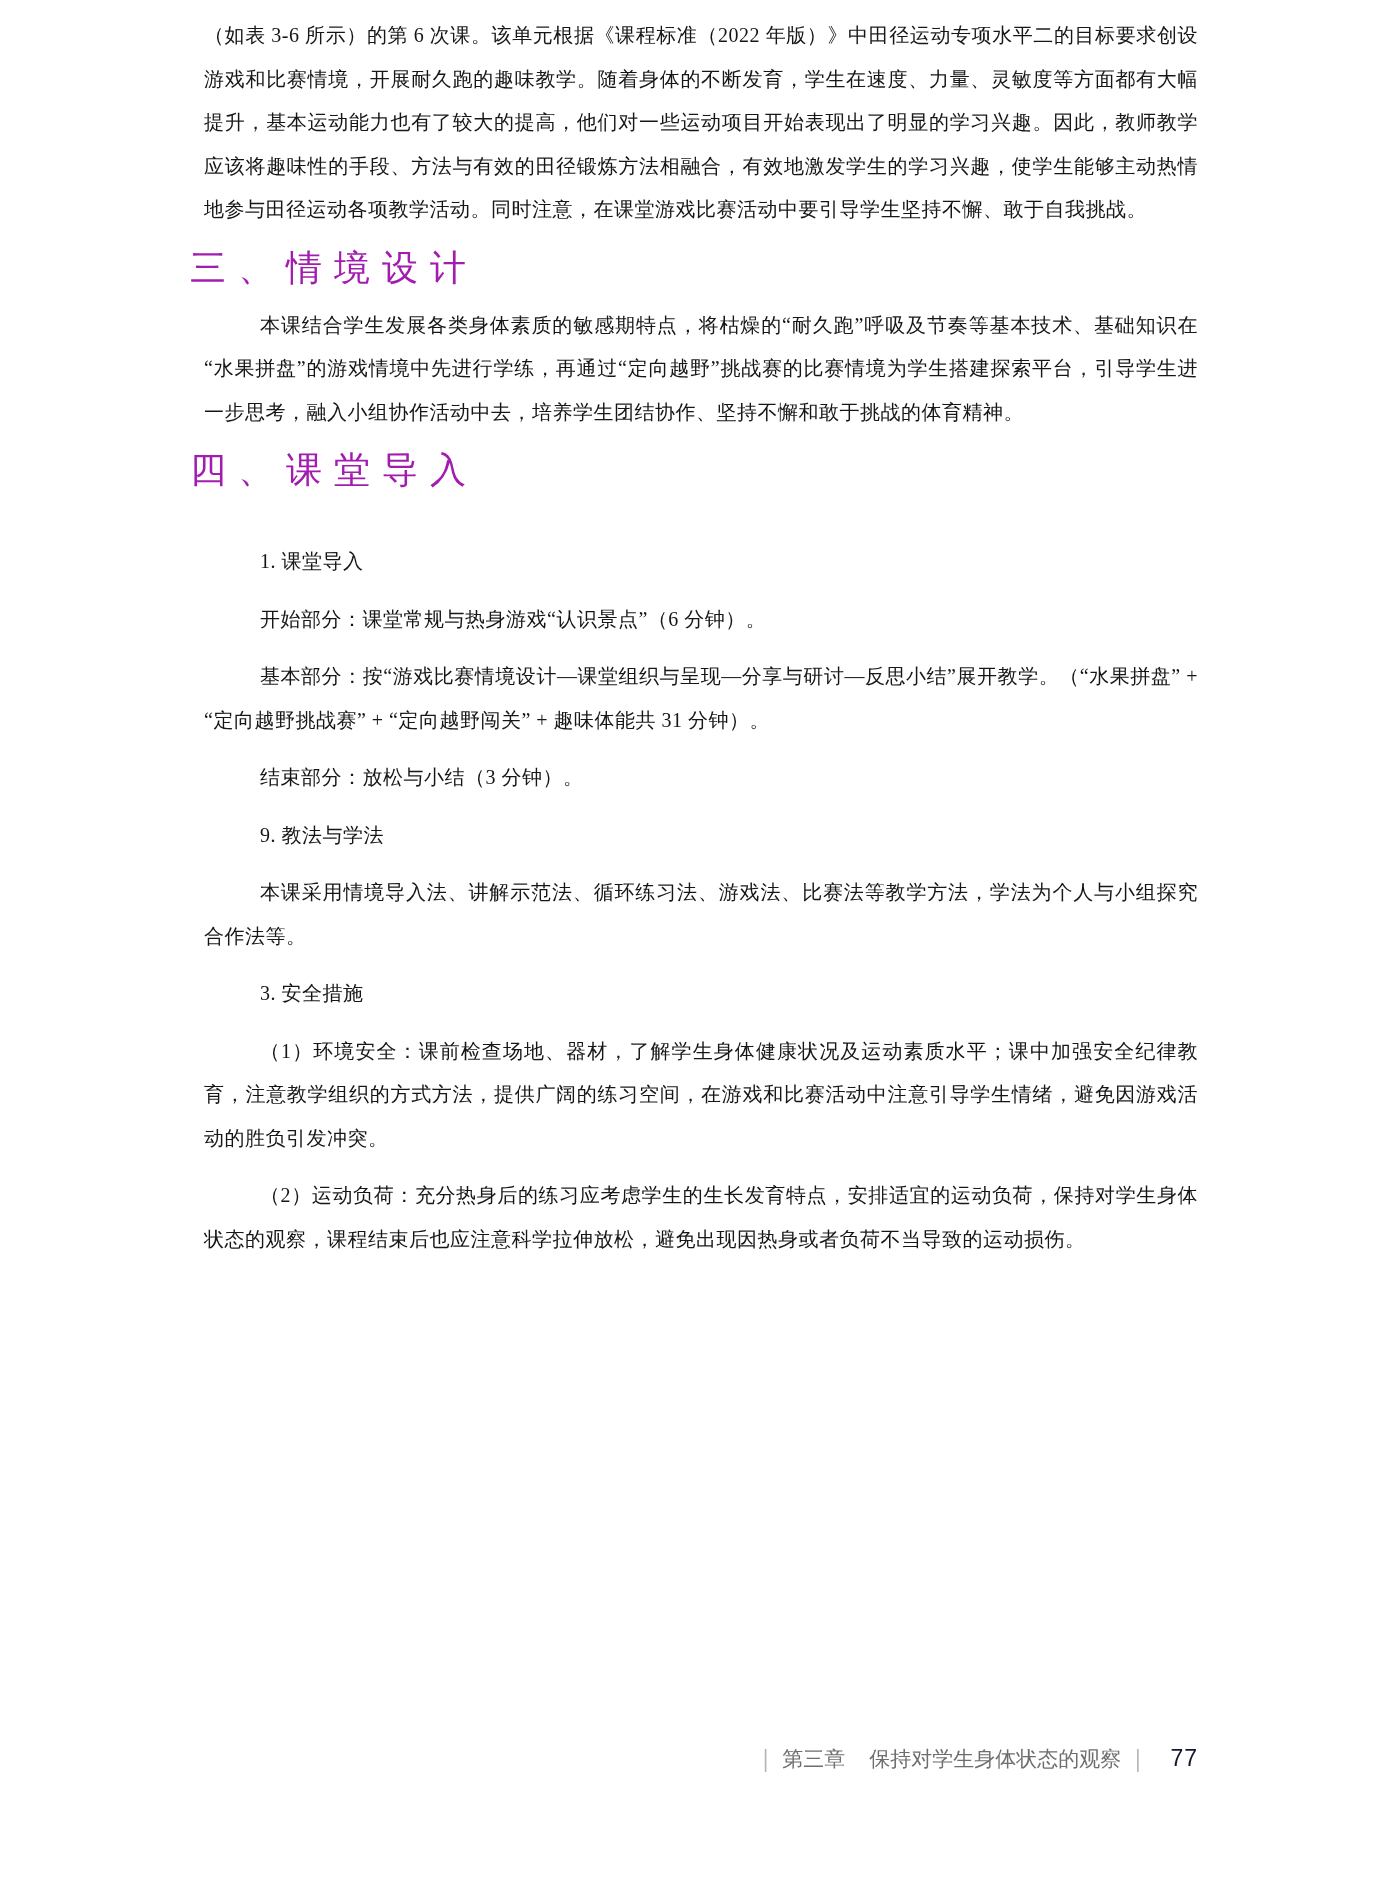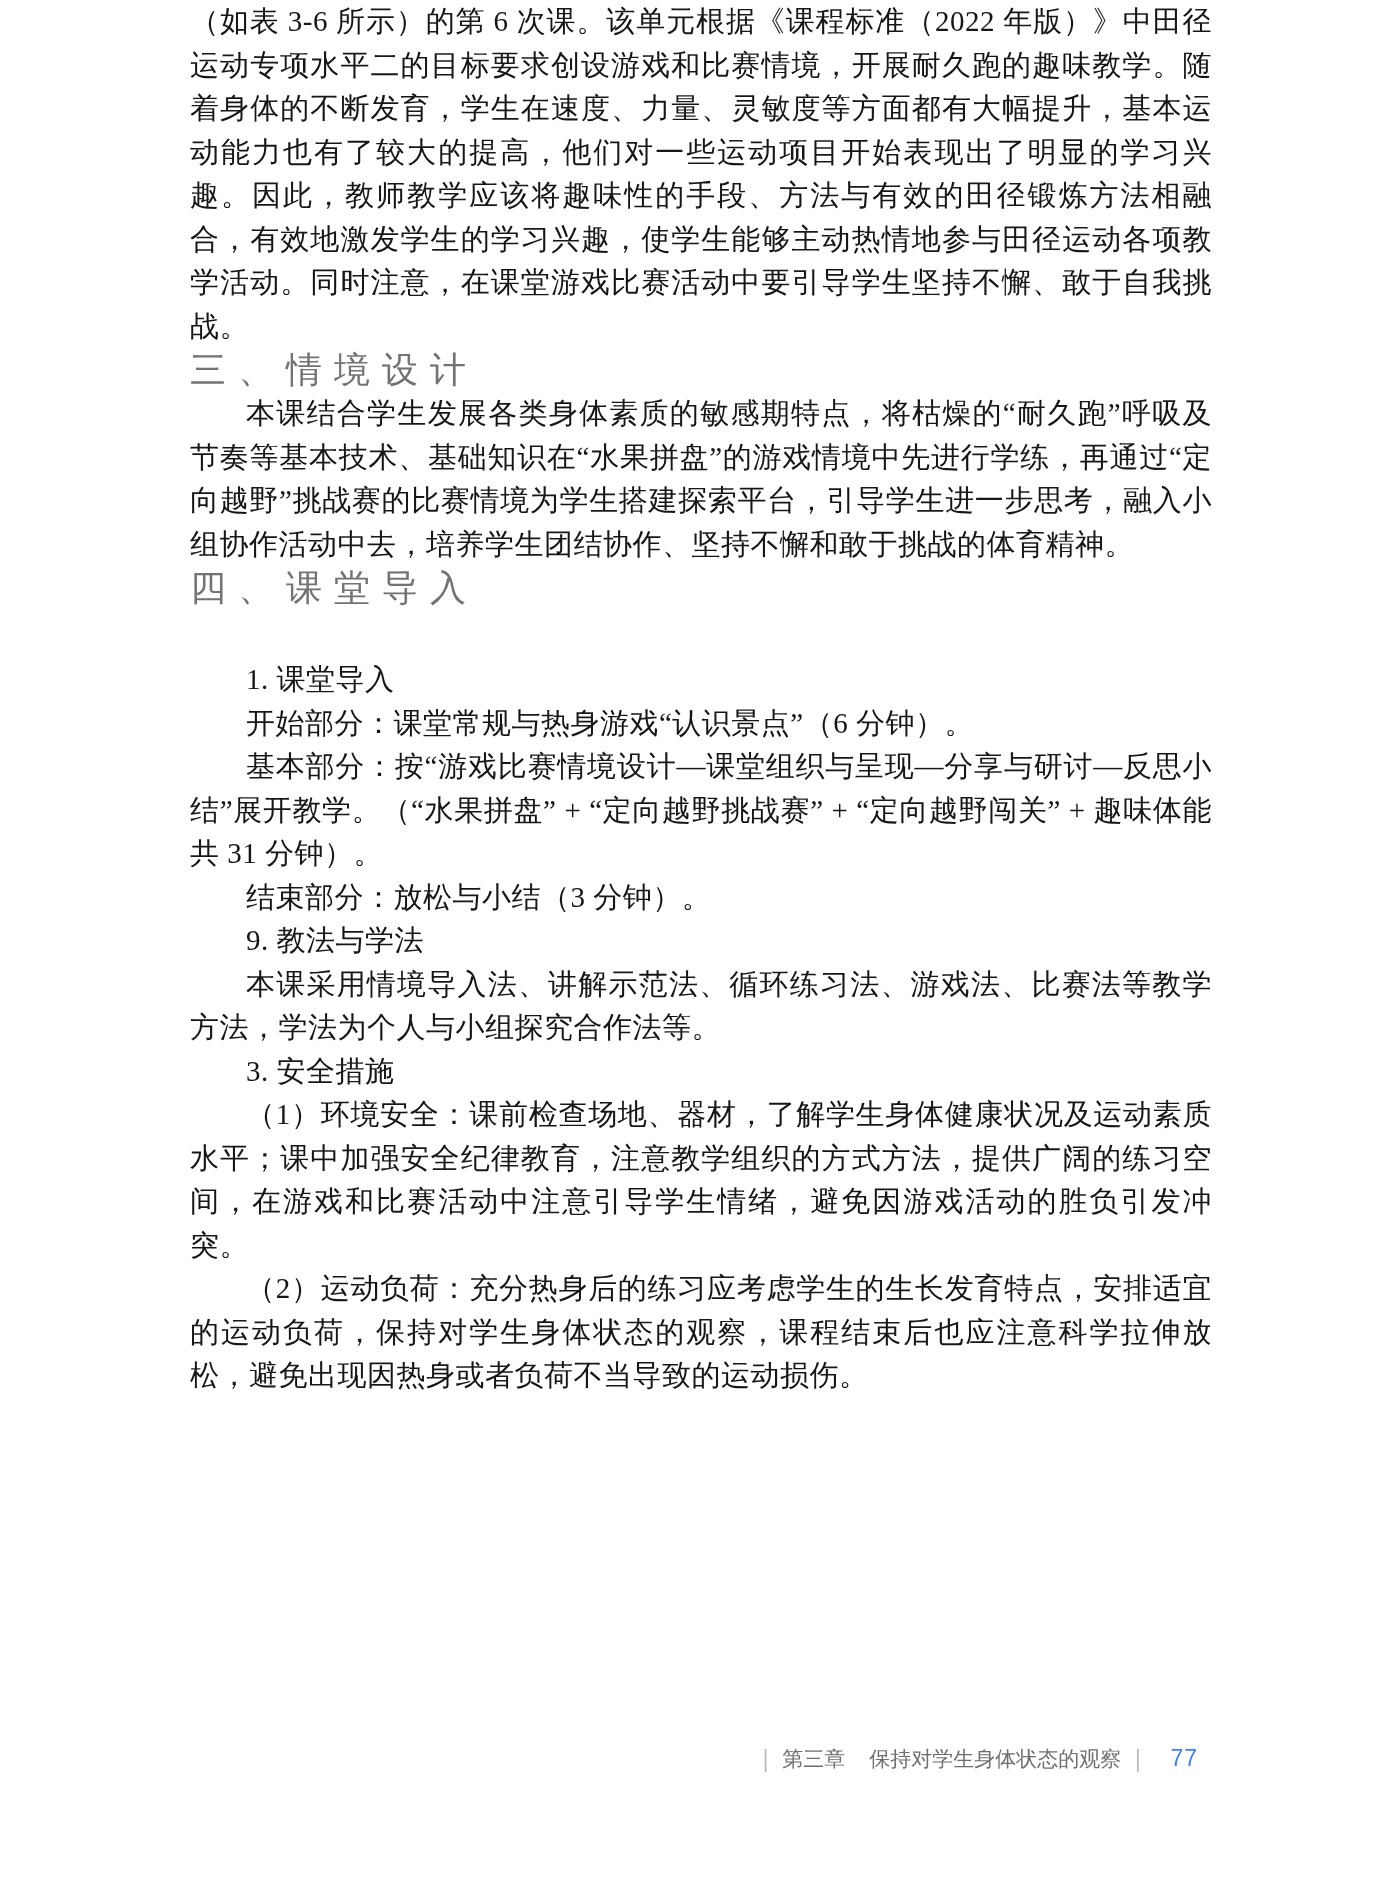--- a/index.html
+++ b/index.html
@@ -16,38 +16,38 @@
     font-family: "Liberation Serif", "DejaVu Serif", serif;
     color: #161616;
   }
   .content {
     position: absolute;
     left: 190px;
     top: 0;
     width: 1022px;
   }
   p.body {
-    margin: 0;
-    font-size: 29px;
+    margin: 14px;
+    font-size: 20px;
     line-height: 43.5px;
     text-align: justify;
     text-justify: inter-ideograph;
     letter-spacing: 0.5px;
   }
   .intro {
     margin-top: 163px;
   }
   h2.sec {
     margin: 0;
     font-family: "Liberation Sans", "DejaVu Sans", sans-serif;
     font-weight: 500;
     font-size: 36px;
     line-height: 44px;
     letter-spacing: 12px;
-    color: #737373;
+    color: #a21caf;
   }
   .sec3 { margin-top: 38px; }
   .p3   { margin-top: 54px; }
   .sec4 { margin-top: 38px; }
   .items { margin-top: 48px; }
   .p-indent { text-indent: 56px; }
   .footer {
     position: absolute;
     top: 1745px;
     right: 176px;
@@ -61,21 +61,21 @@
   .footer .sep {
     color: #b5b5b5;
     font-size: 20px;
     transform: scaleY(1.15);
   }
   .footer .sep-left { margin-right: 14px; }
   .footer .sep-right { margin-left: 14px; }
   .footer .chapter-label { margin-right: 24px; }
   .footer .pagenum {
     margin-left: 30px;
-    color: #3b82f6;
+    color: #0f172a;
     font-size: 23px;
     letter-spacing: 1px;
   }
 </style>
 </head>
 <body>
 
 <div class="page">
   <div class="content">
 

